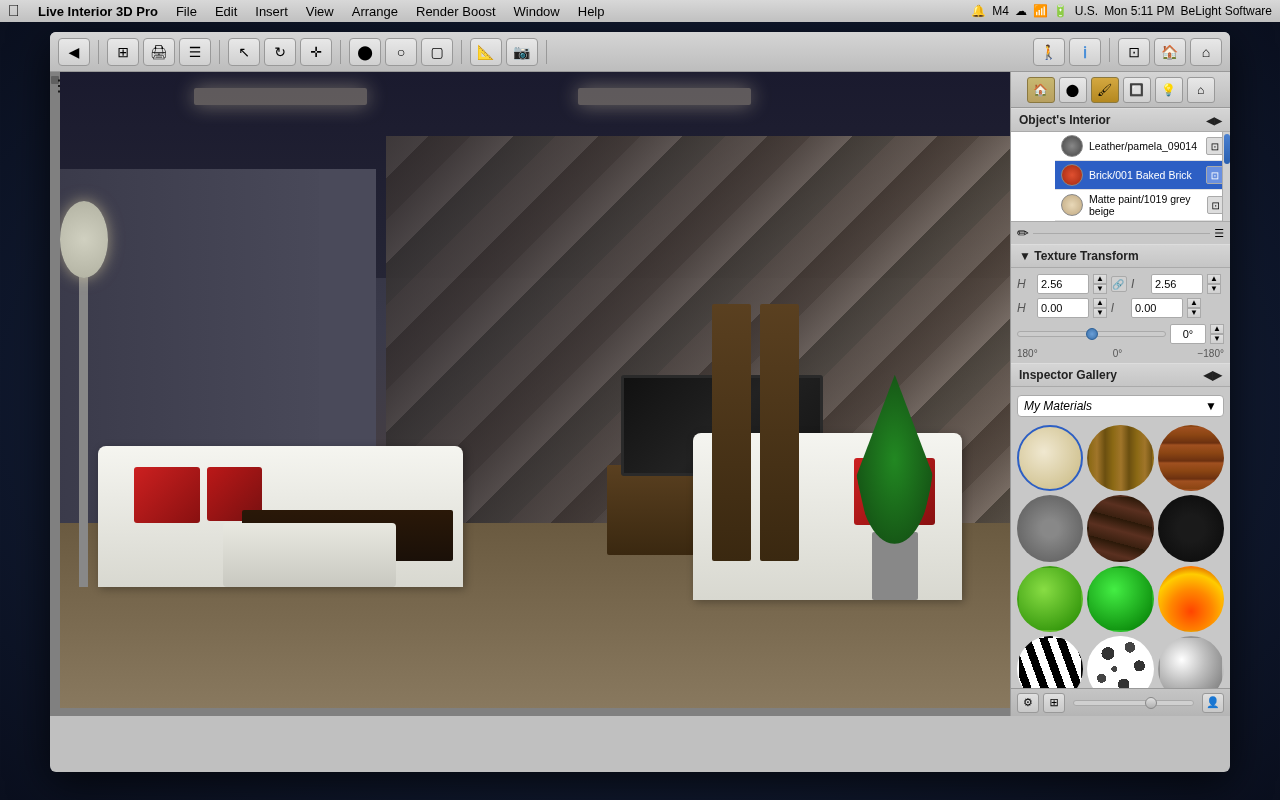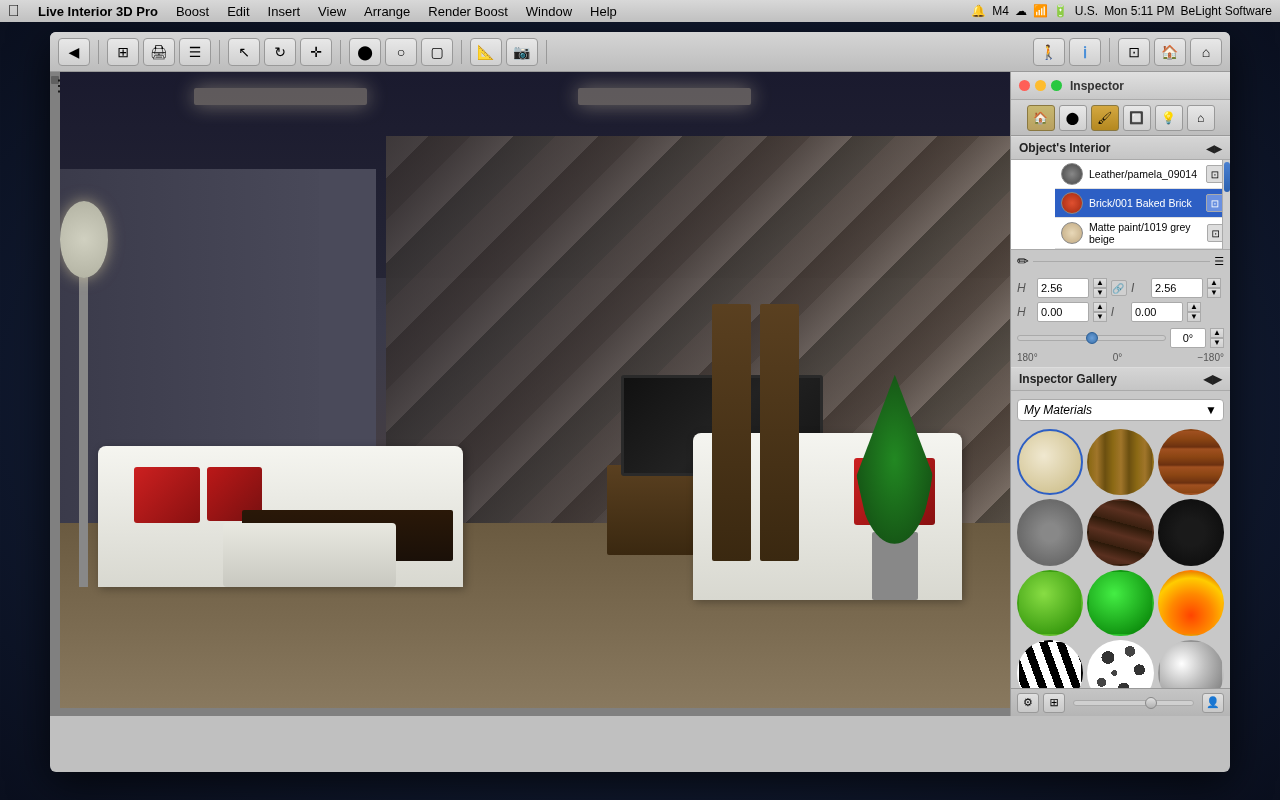--- a/index.html
+++ b/index.html
@@ -496,21 +496,21 @@
       height: calc(100% - 8px);
       background: #808080;
     }
   </style>
 </head>
 <body>
 
 <div class="menubar">
   <span class="menubar-apple"></span>
   <span class="menubar-item" style="font-weight:700;">Live Interior 3D Pro</span>
-  <span class="menubar-item">Boost</span>
+  <span class="menubar-item">File</span>
   <span class="menubar-item">Edit</span>
   <span class="menubar-item">Insert</span>
   <span class="menubar-item">View</span>
   <span class="menubar-item">Arrange</span>
   <span class="menubar-item">Render Boost</span>
   <span class="menubar-item">Window</span>
   <span class="menubar-item">Help</span>
   <div class="menubar-right">
     <span>🔔</span>
     <span>M4</span>
@@ -626,28 +626,20 @@
 
       <div class="vp-bottom"></div>
 
       <div class="vp-left-indicator">
         <div style="width:8px;height:8px;background:#606060;border-radius:1px;margin:auto;margin-top:4px;">⋮</div>
       </div>
     </div>
 
     <div class="inspector-panel" style="position:relative;">
 
-      <div class="inspector-titlebar">
-        <div class="inspector-traffic">
-          <div class="inspector-tl itl-red"></div>
-          <div class="inspector-tl itl-yellow"></div>
-          <div class="inspector-tl itl-green"></div>
-        </div>
-        <span class="inspector-title">Inspector</span>
-      </div>
 
       <div class="inspector-toolbar">
         <div class="insp-tool-btn active" title="Materials">🏠</div>
         <div class="insp-tool-btn" title="Object">⬤</div>
         <div class="insp-tool-btn active" style="background:linear-gradient(to bottom,#d4a840,#b48820);" title="Paint">🖌</div>
         <div class="insp-tool-btn" title="Texture">🔲</div>
         <div class="insp-tool-btn" title="Light">💡</div>
         <div class="insp-tool-btn" title="Home">⌂</div>
       </div>
 
@@ -682,20 +674,23 @@
             <div style="width:6px;height:30px;background:linear-gradient(to bottom,#4a80d0,#2a60b0);border-radius:3px;margin:1px;margin-top:2px;"></div>
           </div>
         </div>
 
         <div class="pencil-row">
           <span class="pencil-icon">✏</span>
           <div class="pencil-separator"></div>
           <span style="font-size:11px;">☰</span>
         </div>
 
+        <div class="section-header">
+          <span>▼ <span>Texture Transform</span></span>
+        </div>
 
         <div class="texture-section">
 
           <div class="tx-row">
             <span class="tx-label">H</span>
             <div class="tx-input">2.56</div>
             <div class="tx-stepper">
               <div class="tx-step-btn">▲</div>
               <div class="tx-step-btn">▼</div>
             </div>

